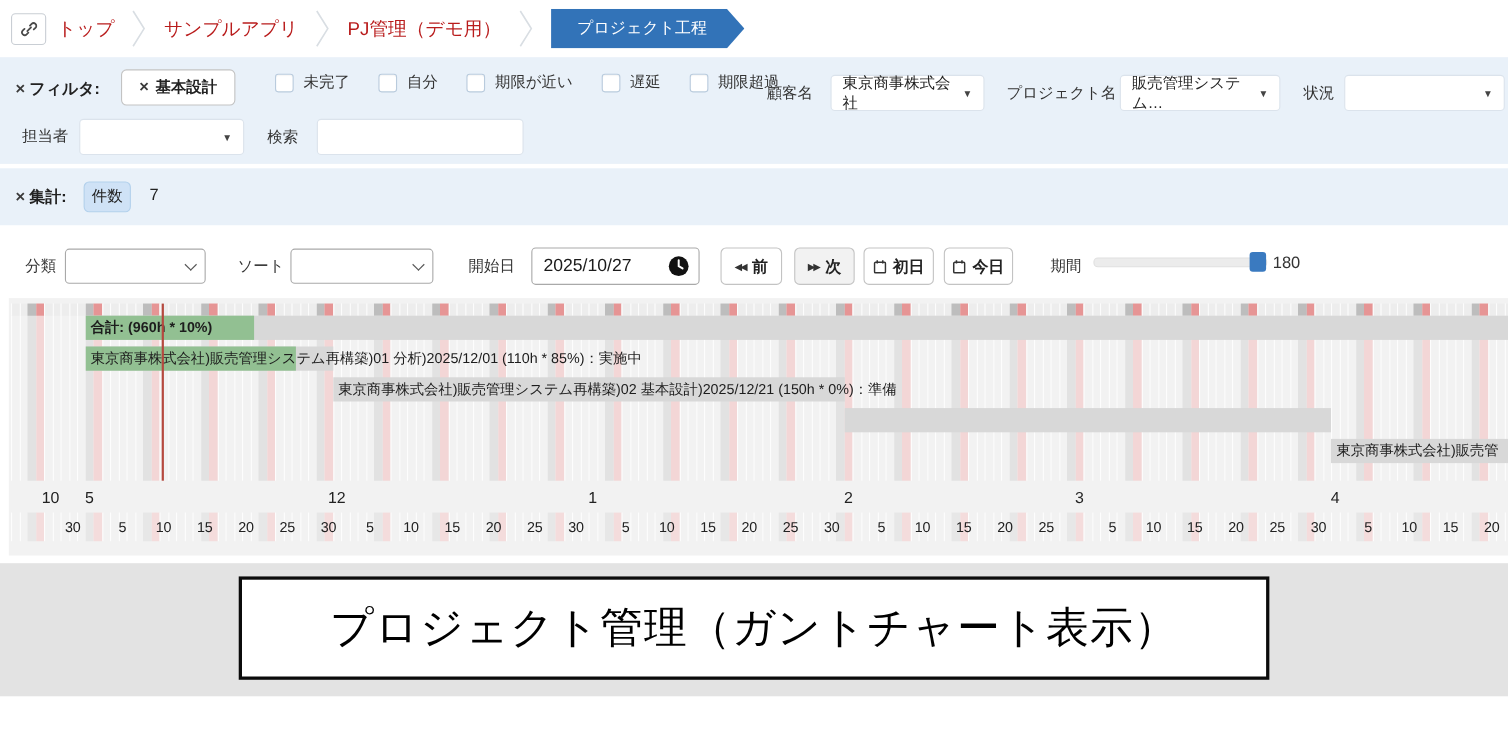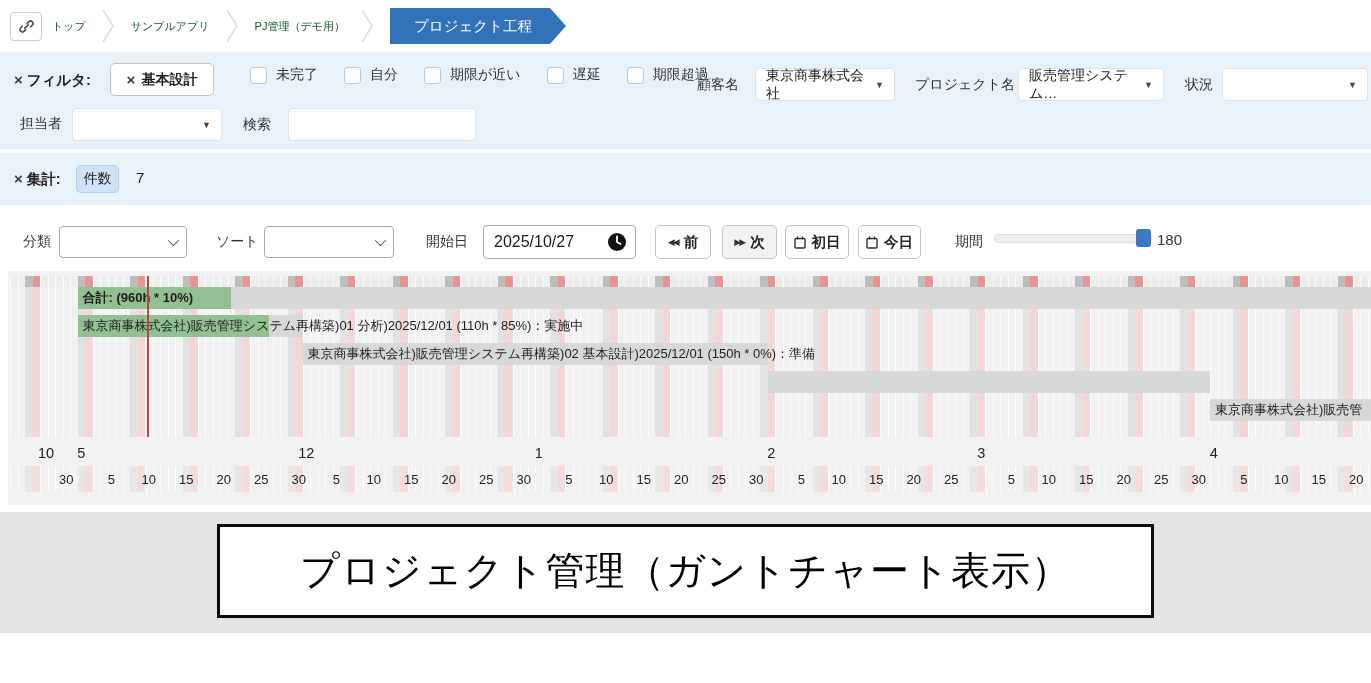--- a/index.html
+++ b/index.html
@@ -5,21 +5,21 @@
   * { margin:0; padding:0; box-sizing:border-box; }
   html,body { width:1371px; height:683px; background:#fff; overflow:hidden;
     font-family:"Liberation Sans","DejaVu Sans",sans-serif; color:#333; }
   #app { position:relative; width:1371px; height:683px; background:#fff; }
 
   
   .breadcrumb { position:absolute; left:0; top:7; top:7px; width:100%; height:38px;
     display:flex; align-items:center; padding-left:10px; background:#fff; }
   .crumb-icon-box { width:32px; height:29px; border:1px solid #c9ced4; border-radius:4px;
     background:#fff; display:flex; align-items:center; justify-content:center; margin-right:10px; }
-  .crumb { color:#14532d; font-size:11px; cursor:pointer; white-space:nowrap;text-align:right; }
+  .crumb { color:#b91c1c; font-size:17px; cursor:pointer; white-space:nowrap;text-align:right; }
   .crumb-sep { display:flex; align-items:center; margin:0 16px; }
   .crumb-active { height:36px; line-height:36px; background:#3273b8; color:#fff;
     font-size:14.5px; padding:0 34px 0 24px; white-space:nowrap;
     clip-path:polygon(0 0, calc(100% - 16px) 0, 100% 50%, calc(100% - 16px) 100%, 0 100%); }
 
   
   .panel-blue { position:absolute; left:0; width:1371px; background:#e9f1f9; }
   #filter-panel { top:52px; height:97px; }
   #summary-panel { top:153px; height:52px; }
   .xmark { font-weight:bold; color:#3a3a3a; font-size:15px; }
@@ -799,21 +799,21 @@
       <div class="stripe" style="left: 1359.5px; top: 195px; width: 7.5px; height: 26px; border-left: 1px solid rgba(255, 255, 255, 0.8);"></div>
       <div class="gbar" style="left: 69.5px; top: 16px; width: 1305.5px; background: rgb(216, 216, 216);">
         <div class="gbar-done" style="width: 153.75px; background: rgb(146, 192, 146);"></div>
       </div>
       <div class="gbar-label" style="left: 69.5px; top: 16px; font-weight: bold;">合計: (960h * 10%)</div>
       <div class="gbar" style="left: 69.5px; top: 44px; width: 225px; background: rgb(216, 216, 216);">
         <div class="gbar-done" style="width: 191.25px; background: rgb(146, 192, 146);"></div>
       </div>
       <div class="gbar-label" style="left: 69.5px; top: 44px;">東京商事株式会社)販売管理システム再構築)01 分析)2025/12/01 (110h * 85%)：実施中</div>
       <div class="gbar" style="left: 294.5px; top: 72px; width: 465px; background: rgb(216, 216, 216);"></div>
-      <div class="gbar-label" style="left: 294.5px; top: 72px;">東京商事株式会社)販売管理システム再構築)02 基本設計)2025/12/01 (150h * 0%)：準備</div>
+      <div class="gbar-label" style="left: 294.5px; top: 72px;">東京商事株式会社)販売管理システム再構築)02 基本設計)2025/12/21 (150h * 0%)：準備</div>
       <div class="gbar" style="left: 759.5px; top: 100px; width: 442.5px; background: rgb(216, 216, 216);"></div>
       <div class="gbar" style="left: 1202px; top: 128px; width: 173px; background: rgb(216, 216, 216);"></div>
       <div class="gbar-label" style="left: 1202px; top: 128px;">東京商事株式会社)販売管</div>
       <div id="today-line" style="left: 139px; background: rgb(181, 73, 63);"></div>
       <div class="month-label" style="left: 38px;">10</div>
       <div class="month-label" style="left: 73.25px;">5</div>
       <div class="month-label" style="left: 298.25px;">12</div>
       <div class="month-label" style="left: 530.75px;">1</div>
       <div class="month-label" style="left: 763.25px;">2</div>
       <div class="month-label" style="left: 973.25px;">3</div>

